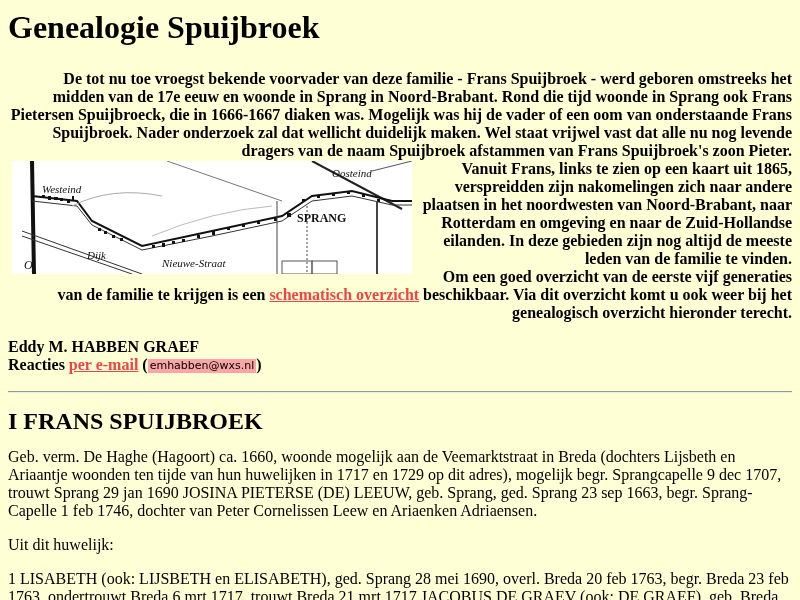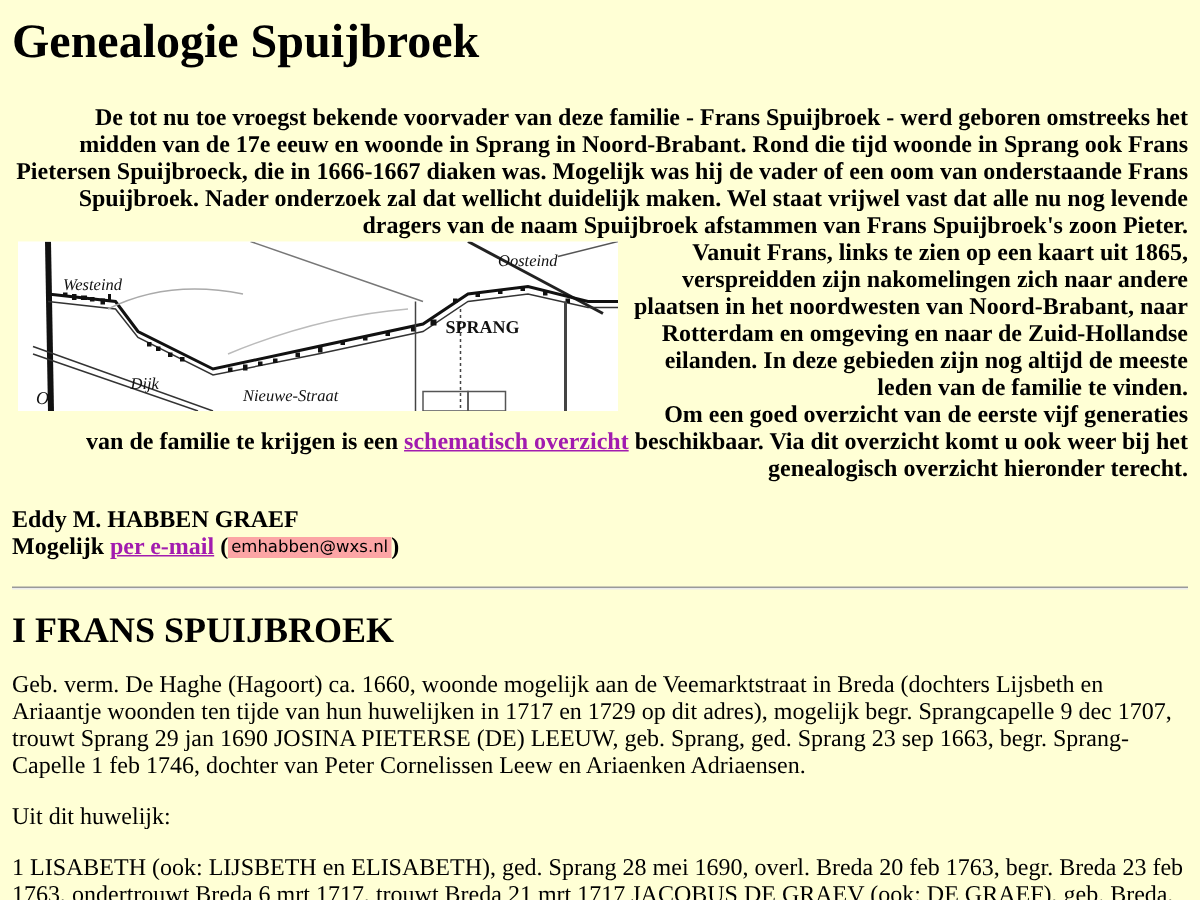--- a/index.html
+++ b/index.html
@@ -16,21 +16,21 @@
     }
     .intro {
       font-weight: bold; font-size: 16px; line-height: 18px; margin: 13px 0 0 0; text-align: right;
     }
     .intro-block { position: relative; }
     .map {
       float: left; width: 400px; height: 113px; margin: 1px 4px 0 4px;
       background: #ffffff; position: relative; overflow: hidden;
     }
     .map svg { display: block; }
-    a { color: #a21caf; text-decoration: underline; }
+    a { color: #ef4444; text-decoration: underline; }
     .author { font-weight: bold; font-size: 16px; line-height: 18px; margin-top: 16px; }
     .email-img {
       display: inline-block; font-family: "DejaVu Sans", "Liberation Sans", sans-serif;
       font-size: 11px; font-weight: normal; background: #fca5a5; padding: 0 2px; line-height: 14px;
       vertical-align: 1px;
     }
     hr {
       border: none; border-top: 1px solid #9a9a9a; border-bottom: 1px solid #ececec;
       margin: 17px 0 0 0; height: 0;
     }
@@ -113,21 +113,21 @@
     <p class="intro" style="margin-top:0">
       <span>Vanuit Frans, links te zien op een kaart uit 1865, verspreidden zijn nakomelingen zich naar andere plaatsen in het noordwesten van Noord-Brabant, naar Rotterdam en omgeving en naar de Zuid-Hollandse eilanden. In deze gebieden zijn nog altijd de meeste leden van de familie te vinden.</span><br>
       <span>Om een goed overzicht van de eerste vijf generaties van de familie te krijgen is een </span><a href="#">schematisch overzicht</a><span> beschikbaar. Via dit overzicht komt u ook weer bij het genealogisch overzicht hieronder terecht.</span>
     </p>
     <div class="clear"></div>
   </div>
 
   <div class="author">
     <div>Eddy M. HABBEN GRAEF</div>
     <div>
-      <span>Mogelijk</span>
+      <span>Reacties</span>
       <a href="#">per e-mail</a><span> (</span><span class="email-img">emhabben@wxs.nl</span><span>)</span>
     </div>
   </div>
 
   <hr>
 
   <h3>I FRANS SPUIJBROEK</h3>
   <p class="body-text para">Geb. verm. De Haghe (Hagoort) ca. 1660, woonde mogelijk aan de Veemarktstraat in Breda (dochters Lijsbeth en Ariaantje woonden ten tijde van hun huwelijken in 1717 en 1729 op dit adres), mogelijk begr. Sprangcapelle 9 dec 1707, trouwt Sprang 29 jan 1690 JOSINA PIETERSE (DE) LEEUW, geb. Sprang, ged. Sprang 23 sep 1663, begr. Sprang-Capelle 1 feb 1746, dochter van Peter Cornelissen Leew en Ariaenken Adriaensen.</p>
   <p class="body-text para">Uit dit huwelijk:</p>
   <p class="body-text para">1 LISABETH (ook: LIJSBETH en ELISABETH), ged. Sprang 28 mei 1690, overl. Breda 20 feb 1763, begr. Breda 23 feb 1763, ondertrouwt Breda 6 mrt 1717, trouwt Breda 21 mrt 1717 JACOBUS DE GRAEV (ook: DE GRAEF), geb. Breda, overl. voor 1725; ondertrouwt 2e Breda 15 sep 1725, trouwt 2e Breda 30 sep 1725 JACOB RIEBLING (ook: RIEBELING en REBELING), geb. Zonhoven, overl. na 1763.</p>

